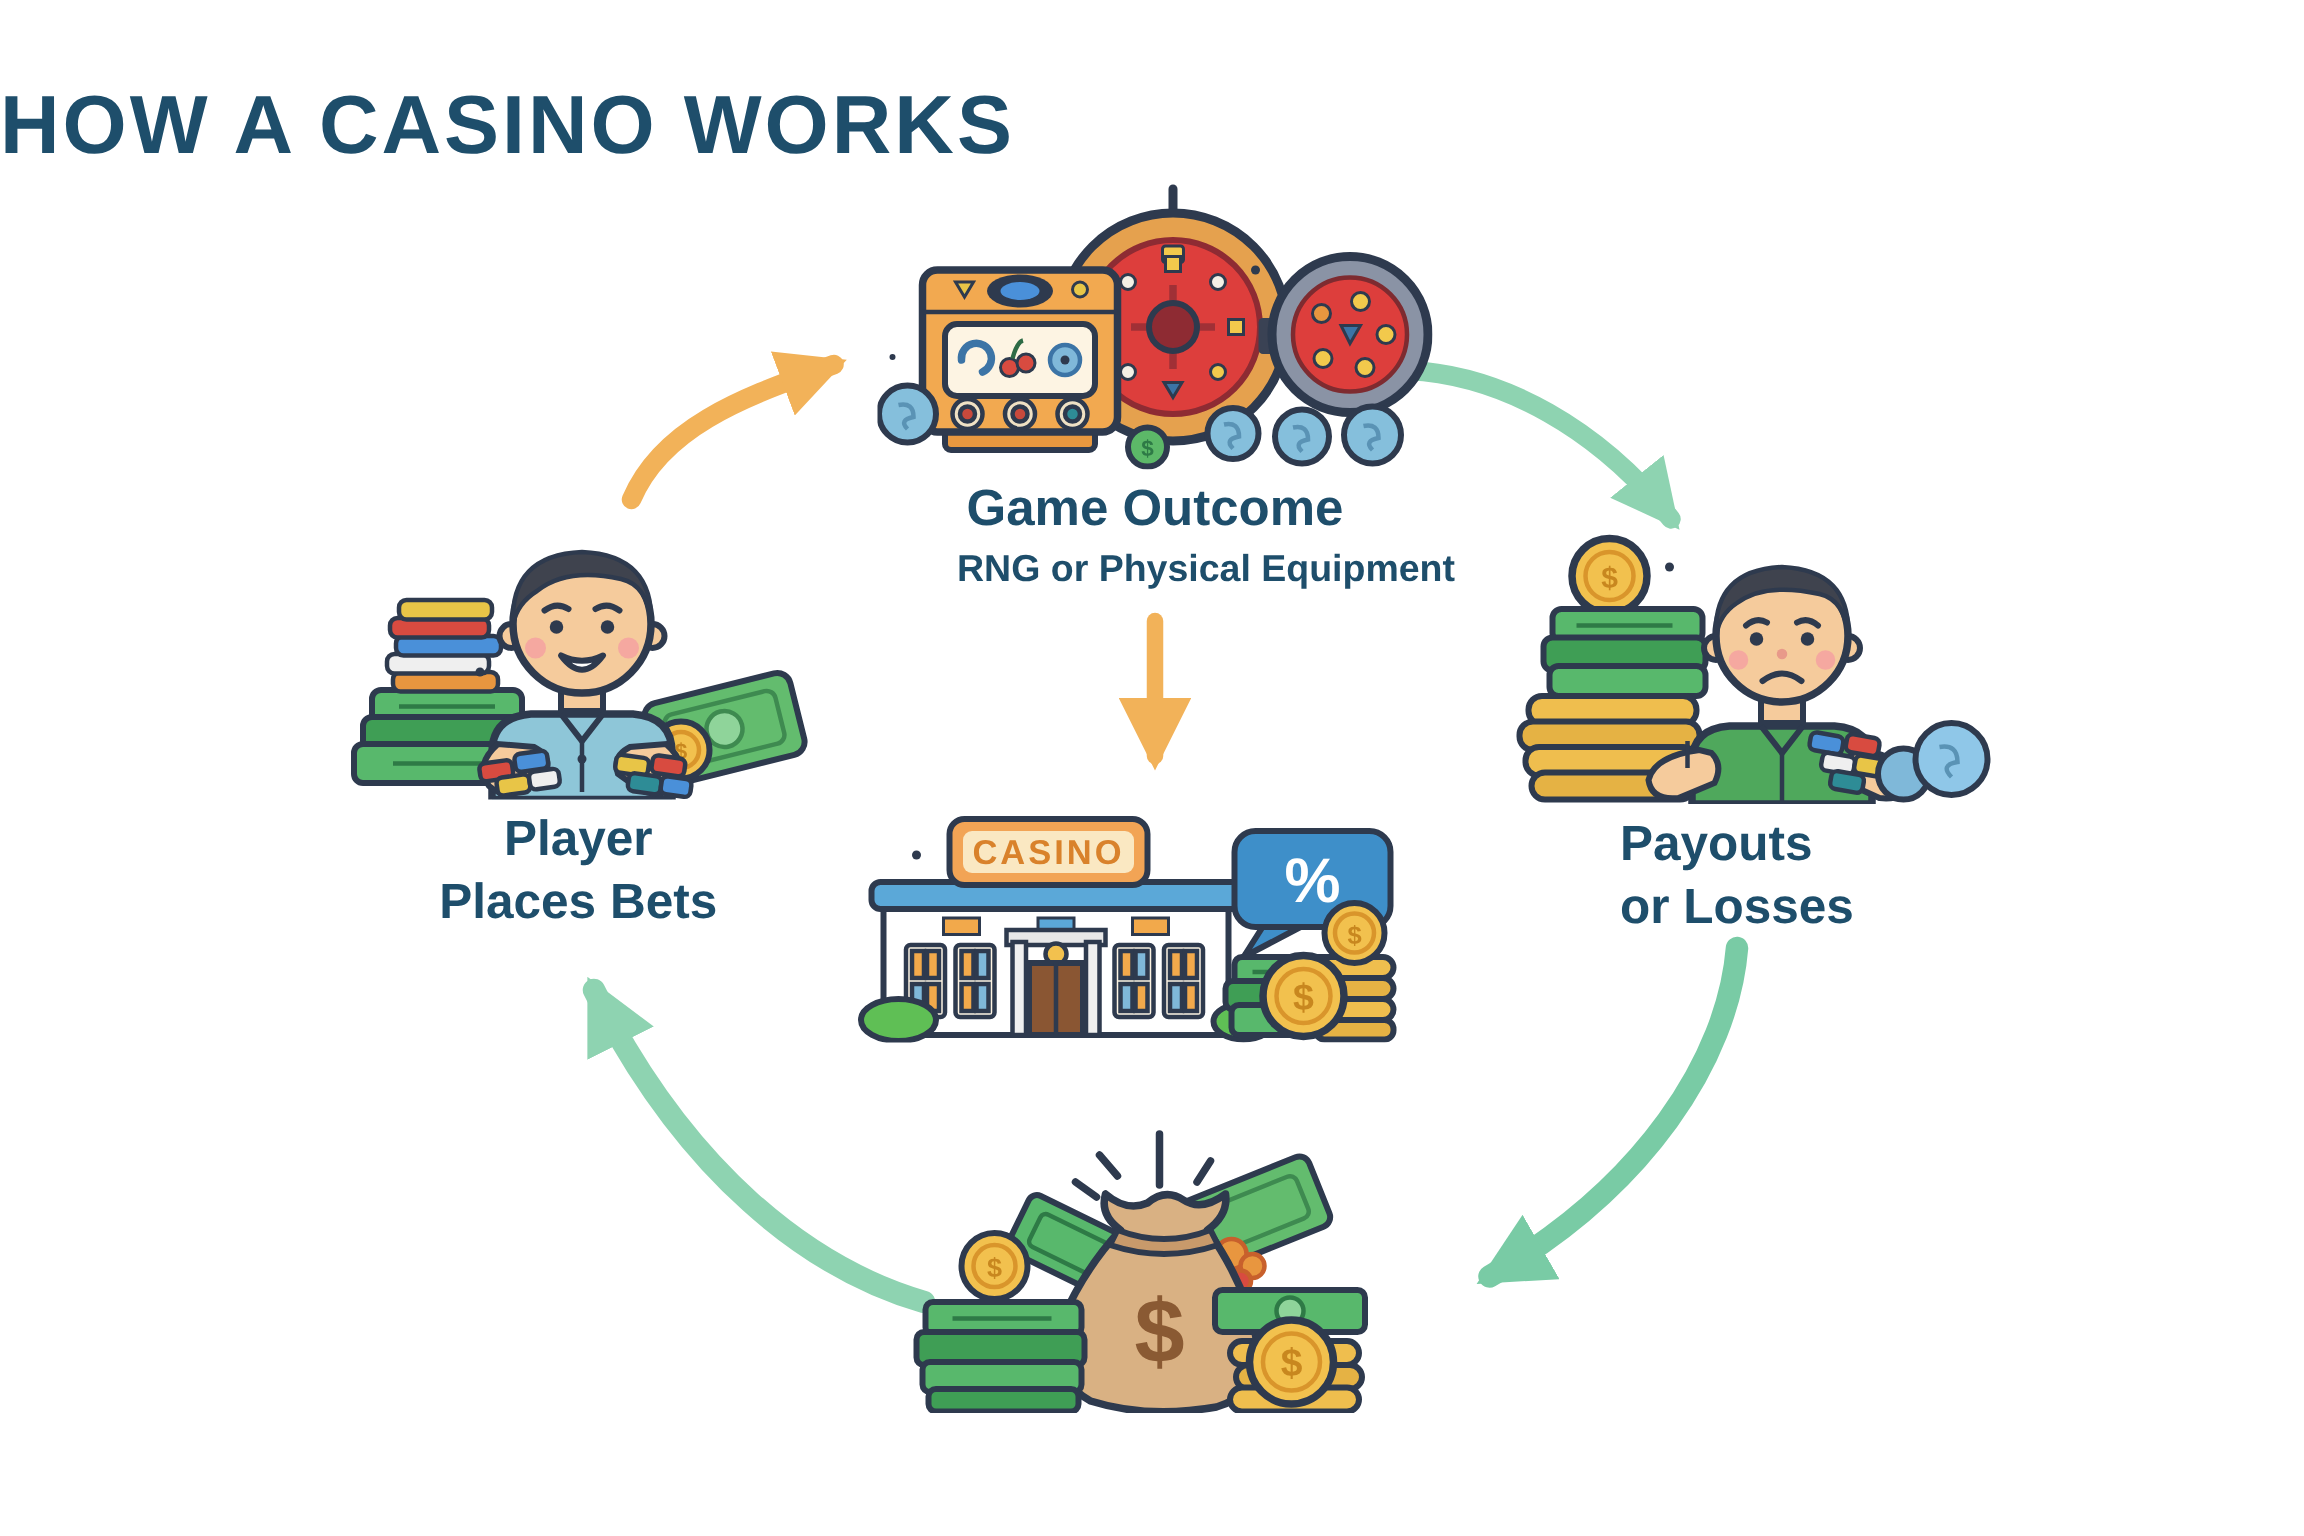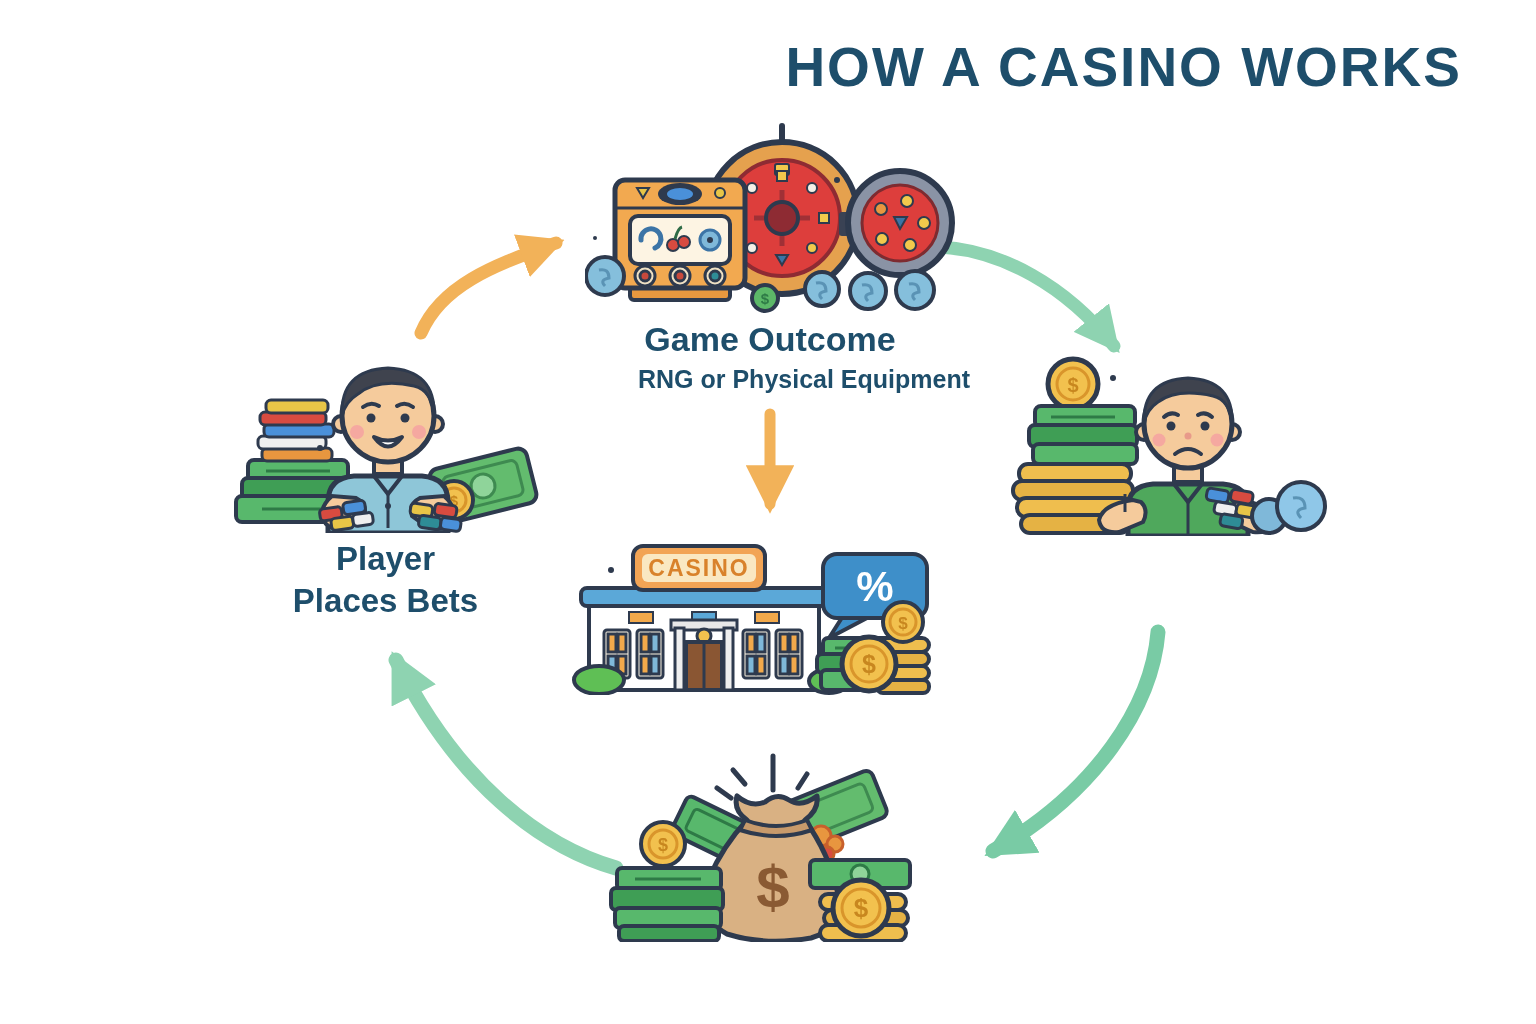--- a/index.html
+++ b/index.html
@@ -2,22 +2,22 @@
 <html><head>
 <meta charset="utf-8">
 <style>
   html,body{margin:0;padding:0;background:#ffffff;}
   .canvas{
     position:relative;width:1536px;height:1024px;background:#ffffff;overflow:hidden;
     font-family:"Liberation Sans","DejaVu Sans",sans-serif;
     --ink:#1E4E6B;
   }
   .page-title{
-    position:absolute;left:0;top:35px;width:1462px;margin:0;
-    text-align:right;font-size:55px;font-weight:bold;letter-spacing:2px;
+    position:absolute;left:0;top:51px;width:1462px;margin:0;
+    text-align:left;font-size:55px;font-weight:bold;letter-spacing:2px;
     color:var(--ink);
   }
   .arrows{position:absolute;left:0;top:0;width:1536px;height:1024px;pointer-events:none;}
   .node{position:absolute;}
   .node svg{display:block;margin:0 auto;}
   .node-label{
     color:var(--ink);font-weight:bold;font-size:34px;line-height:1.26;
     text-align:center;margin-top:5px;white-space:pre-line;
   }
   .node-sublabel{
@@ -277,20 +277,22 @@
         <rect x="-8" y="9" width="22" height="12" rx="4" fill="#2E8C96"></rect>
       </g>
 
       <g stroke="#2E3A4E" stroke-width="4">
         <circle cx="266" cy="168" r="17" fill="#7FB8D9"></circle>
         <circle cx="298" cy="158" r="24" fill="#8FC7E8"></circle>
         <path d="M290 150 Q302 148 302 160 Q290 162 298 170" fill="none" stroke="#5A93B5" stroke-width="3"></path>
       </g>
       <circle cx="110" cy="30" r="3" fill="#2E3A4E"></circle>
     </svg>
+    <div class="node-label">Payouts
+or Losses</div>
   </div>
 
   <div class="node node-casino">
     <svg width="365" height="155" viewBox="0 0 365 155">
 
       <g>
         <rect x="18" y="62" width="230" height="88" fill="#FFFFFF" stroke="#2E3A4E" stroke-width="4"></rect>
         <rect x="10" y="48" width="246" height="18" rx="6" fill="#5BA8D8" stroke="#2E3A4E" stroke-width="4"></rect>
         <rect x="58" y="72" width="24" height="11" fill="#F2A94B" stroke="#2E3A4E" stroke-width="2"></rect>
         <rect x="121" y="72" width="24" height="11" fill="#5BA8D8" stroke="#2E3A4E" stroke-width="2"></rect>

